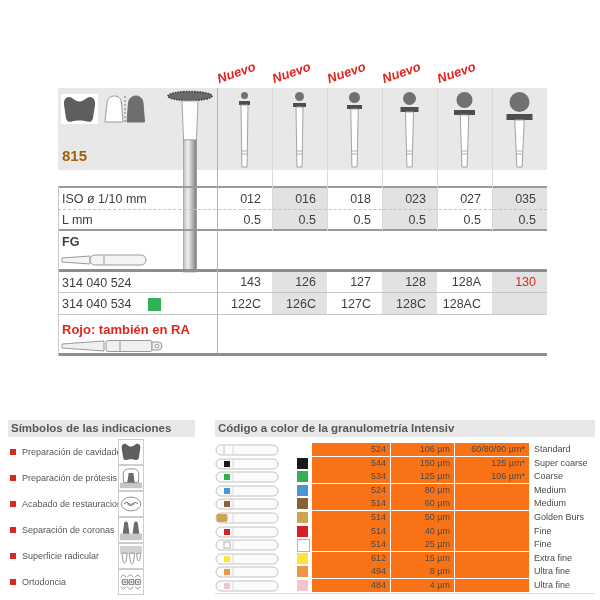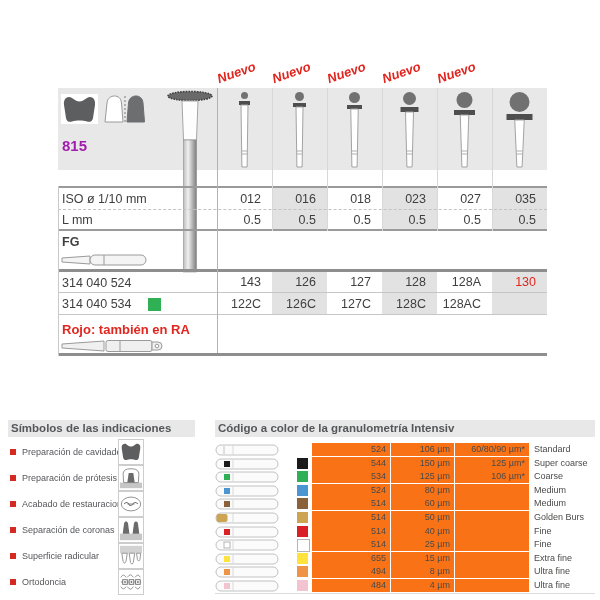--- a/index.html
+++ b/index.html
@@ -6,21 +6,21 @@
   .page{position:relative;width:600px;height:600px;background:#fff;overflow:hidden;
         font-family:"Liberation Sans", sans-serif;color:#3f3f3e;}
   
   .ptable{position:absolute;left:58px;top:60px;width:489px;height:296px;}
   .nuevo-layer{position:absolute;left:0;top:0;width:489px;height:30px;overflow:visible;}
   .nuevo{position:absolute;top:11px;font-size:13px;font-style:italic;font-weight:bold;
          color:#e0261f;transform:rotate(-19deg);transform-origin:left bottom;white-space:nowrap;}
   .band{position:absolute;left:0;top:28px;width:489px;height:82px;background:#e8e8e8;}
   .icon-box{position:absolute;left:3px;top:6px;width:37px;height:30px;background:#fff;}
   .sep-big{position:absolute;left:44px;top:6px;width:48px;height:30px;}
-  .series{position:absolute;left:4px;bottom:16px;font-size:15px;font-weight:bold;color:#a21caf;}
+  .series{position:absolute;left:4px;bottom:6px;font-size:15px;font-weight:bold;color:#a16207;}
   .bcol{position:absolute;top:0;width:55px;height:82px;}
   .bigbur{position:absolute;left:107px;top:0;width:50px;height:213px;}
   .prow{position:absolute;left:0;width:489px;}
   .r-iso{top:128px;height:22px;}
   .r-l{top:150px;height:21px;}
   .r-fg{top:171px;height:41px;}
   .r-524{top:212px;height:21px;}
   .r-534{top:233px;height:22px;}
   .rowlbl{position:absolute;left:4px;top:0;font-size:12.5px;line-height:22px;color:#3f3f3e;}
   .r-l .rowlbl{line-height:21px;}
@@ -431,21 +431,21 @@
           <div class="gcell gc-icon">
             <svg width="66" height="12" viewBox="0 0 66 12">
               <rect x="1" y="1" width="62" height="10" rx="5" fill="#fbfbfb" stroke="#c2c2c2"></rect>
               <line x1="18" y1="1.5" x2="18" y2="10.5" stroke="#d9d9d9"></line>
               <rect x="9" y="3" width="6" height="6" fill="#ffe23c"></rect>
             </svg>
           </div>
           <div class="gcell gc-square">
             <span style="background:#ffe23c;"></span>
           </div>
-          <div class="gcell gc-gray">655</div>
+          <div class="gcell gc-gray">612</div>
           <div class="gcell gc-gray gc-sep">15 µm</div>
           <div class="gcell gc-gray gc-sep"></div>
           <div class="gcell gc-name">Extra fine</div>
         </div>
         <div class="grow">
           <div class="gcell gc-icon">
             <svg width="66" height="12" viewBox="0 0 66 12">
               <rect x="1" y="1" width="62" height="10" rx="5" fill="#fbfbfb" stroke="#c2c2c2"></rect>
               <line x1="18" y1="1.5" x2="18" y2="10.5" stroke="#d9d9d9"></line>
               <rect x="9" y="3" width="6" height="6" fill="#ef9346"></rect>

